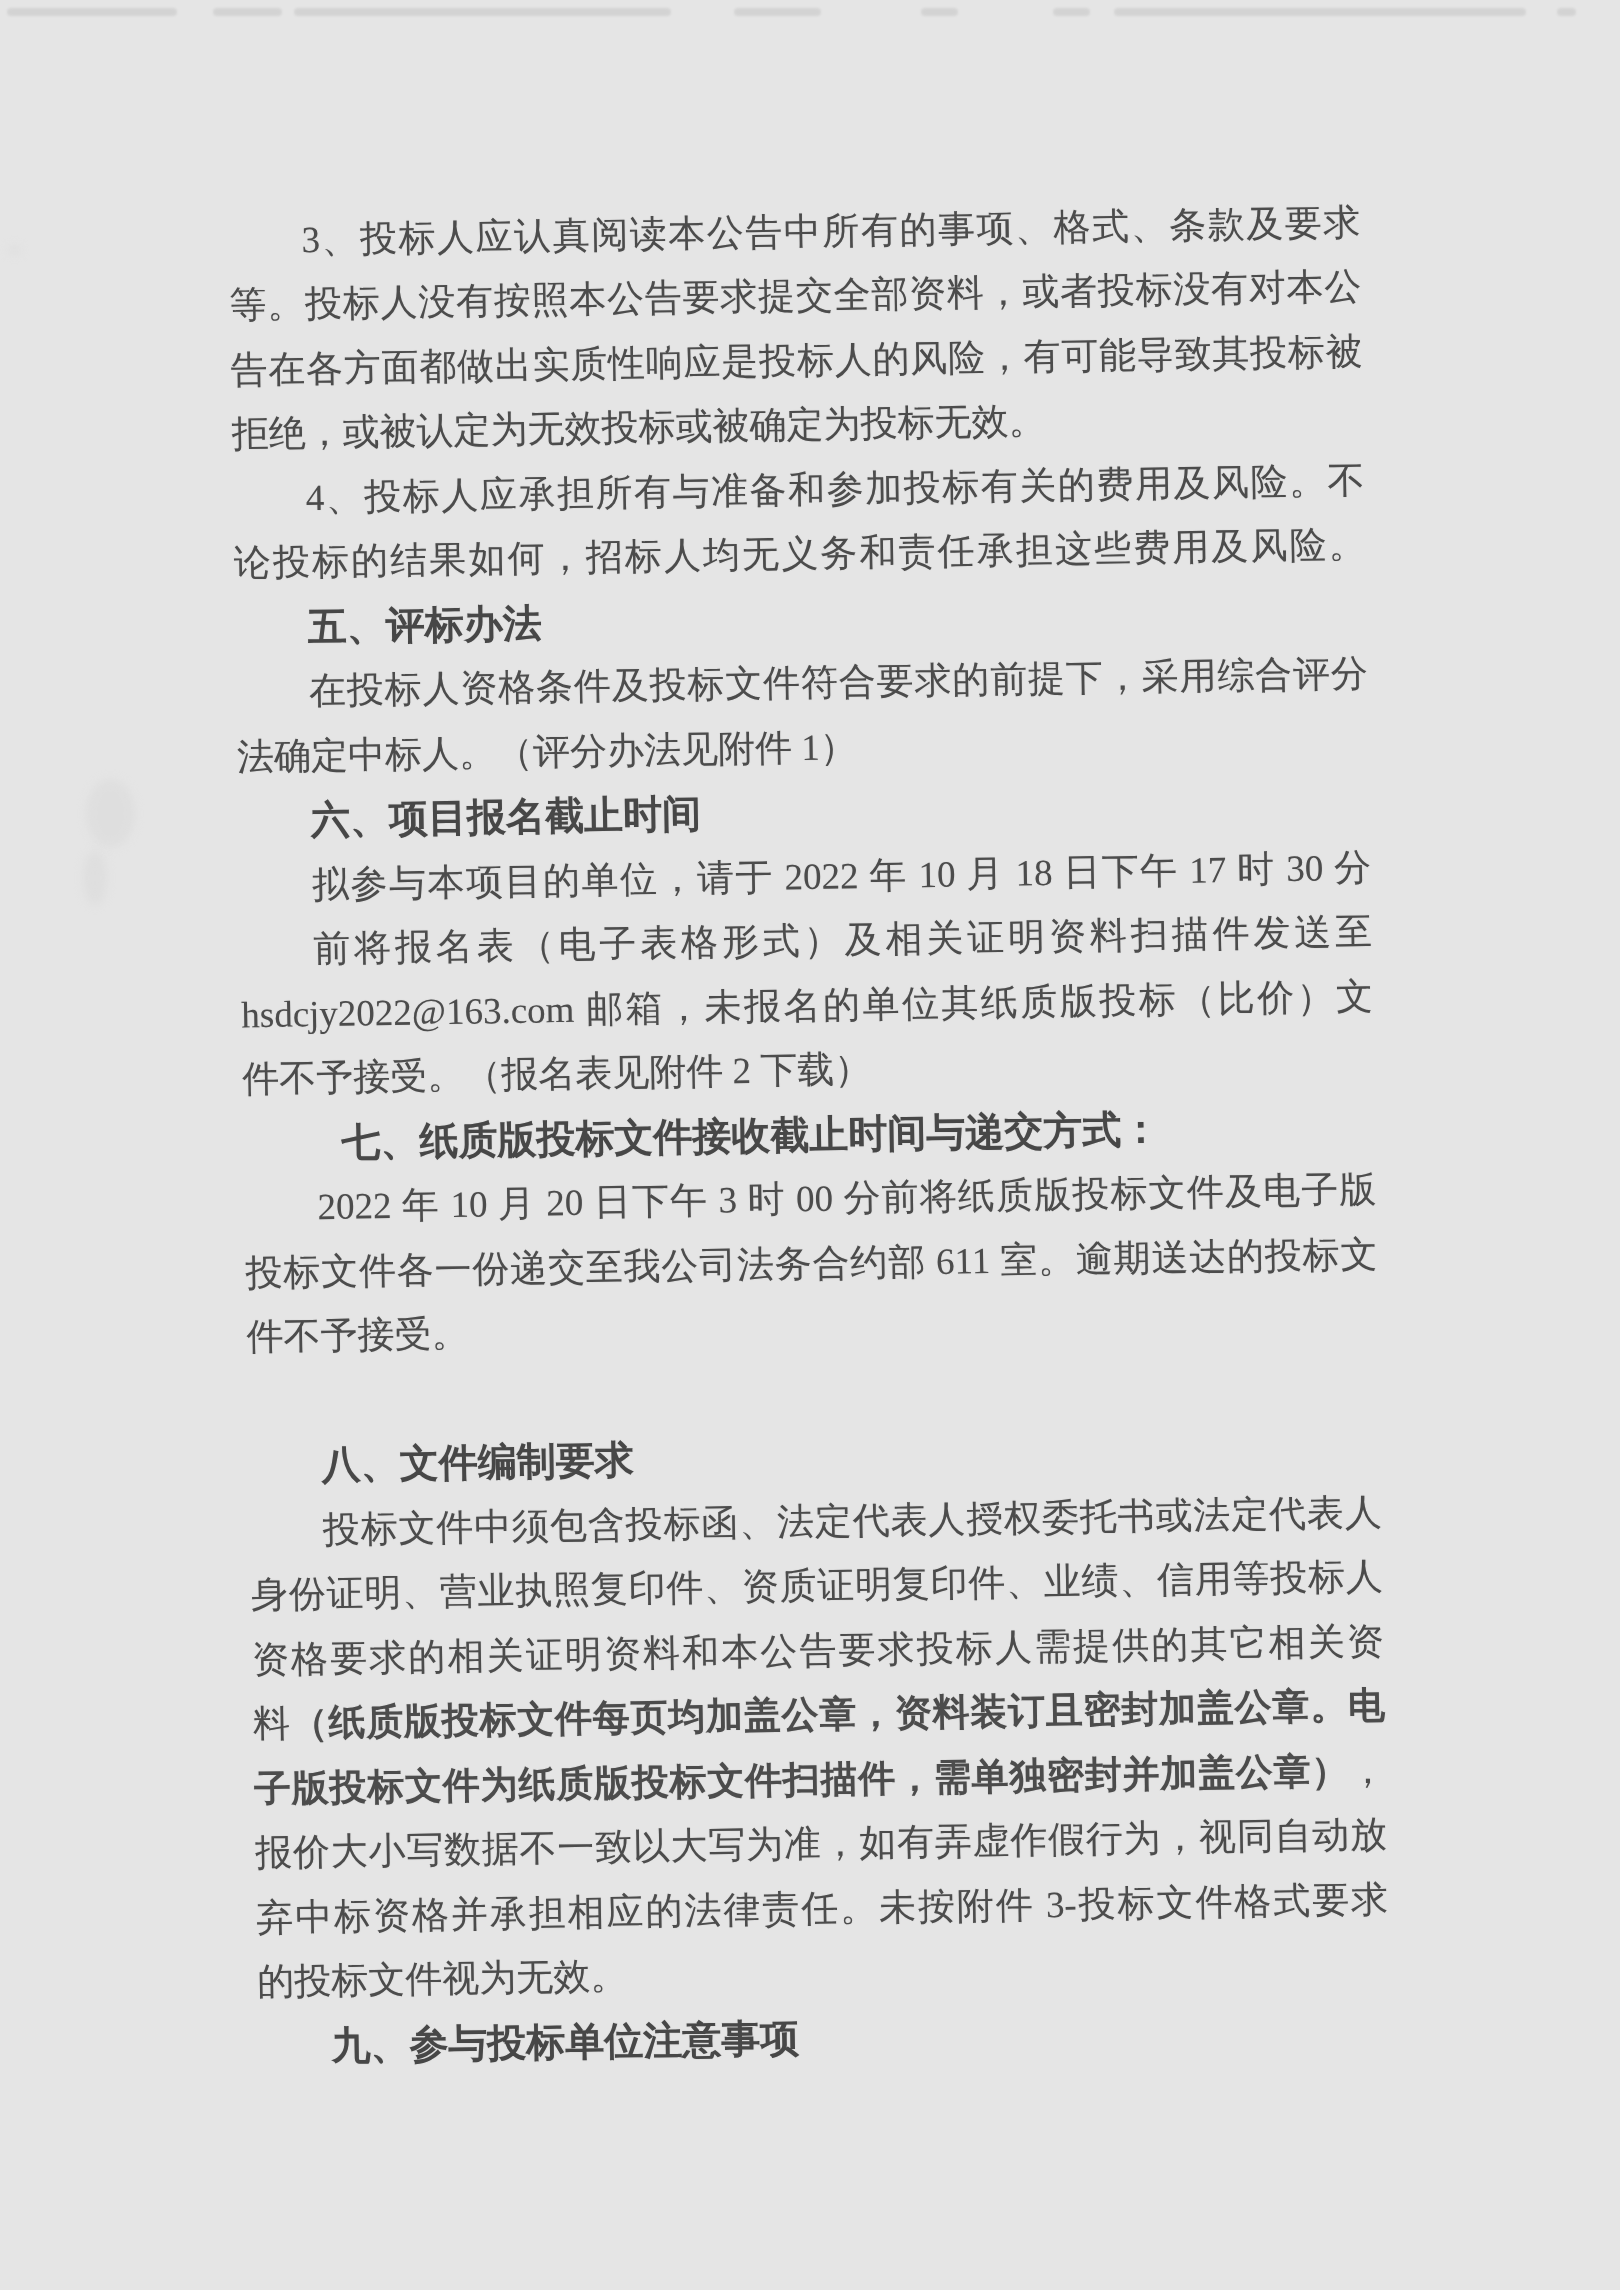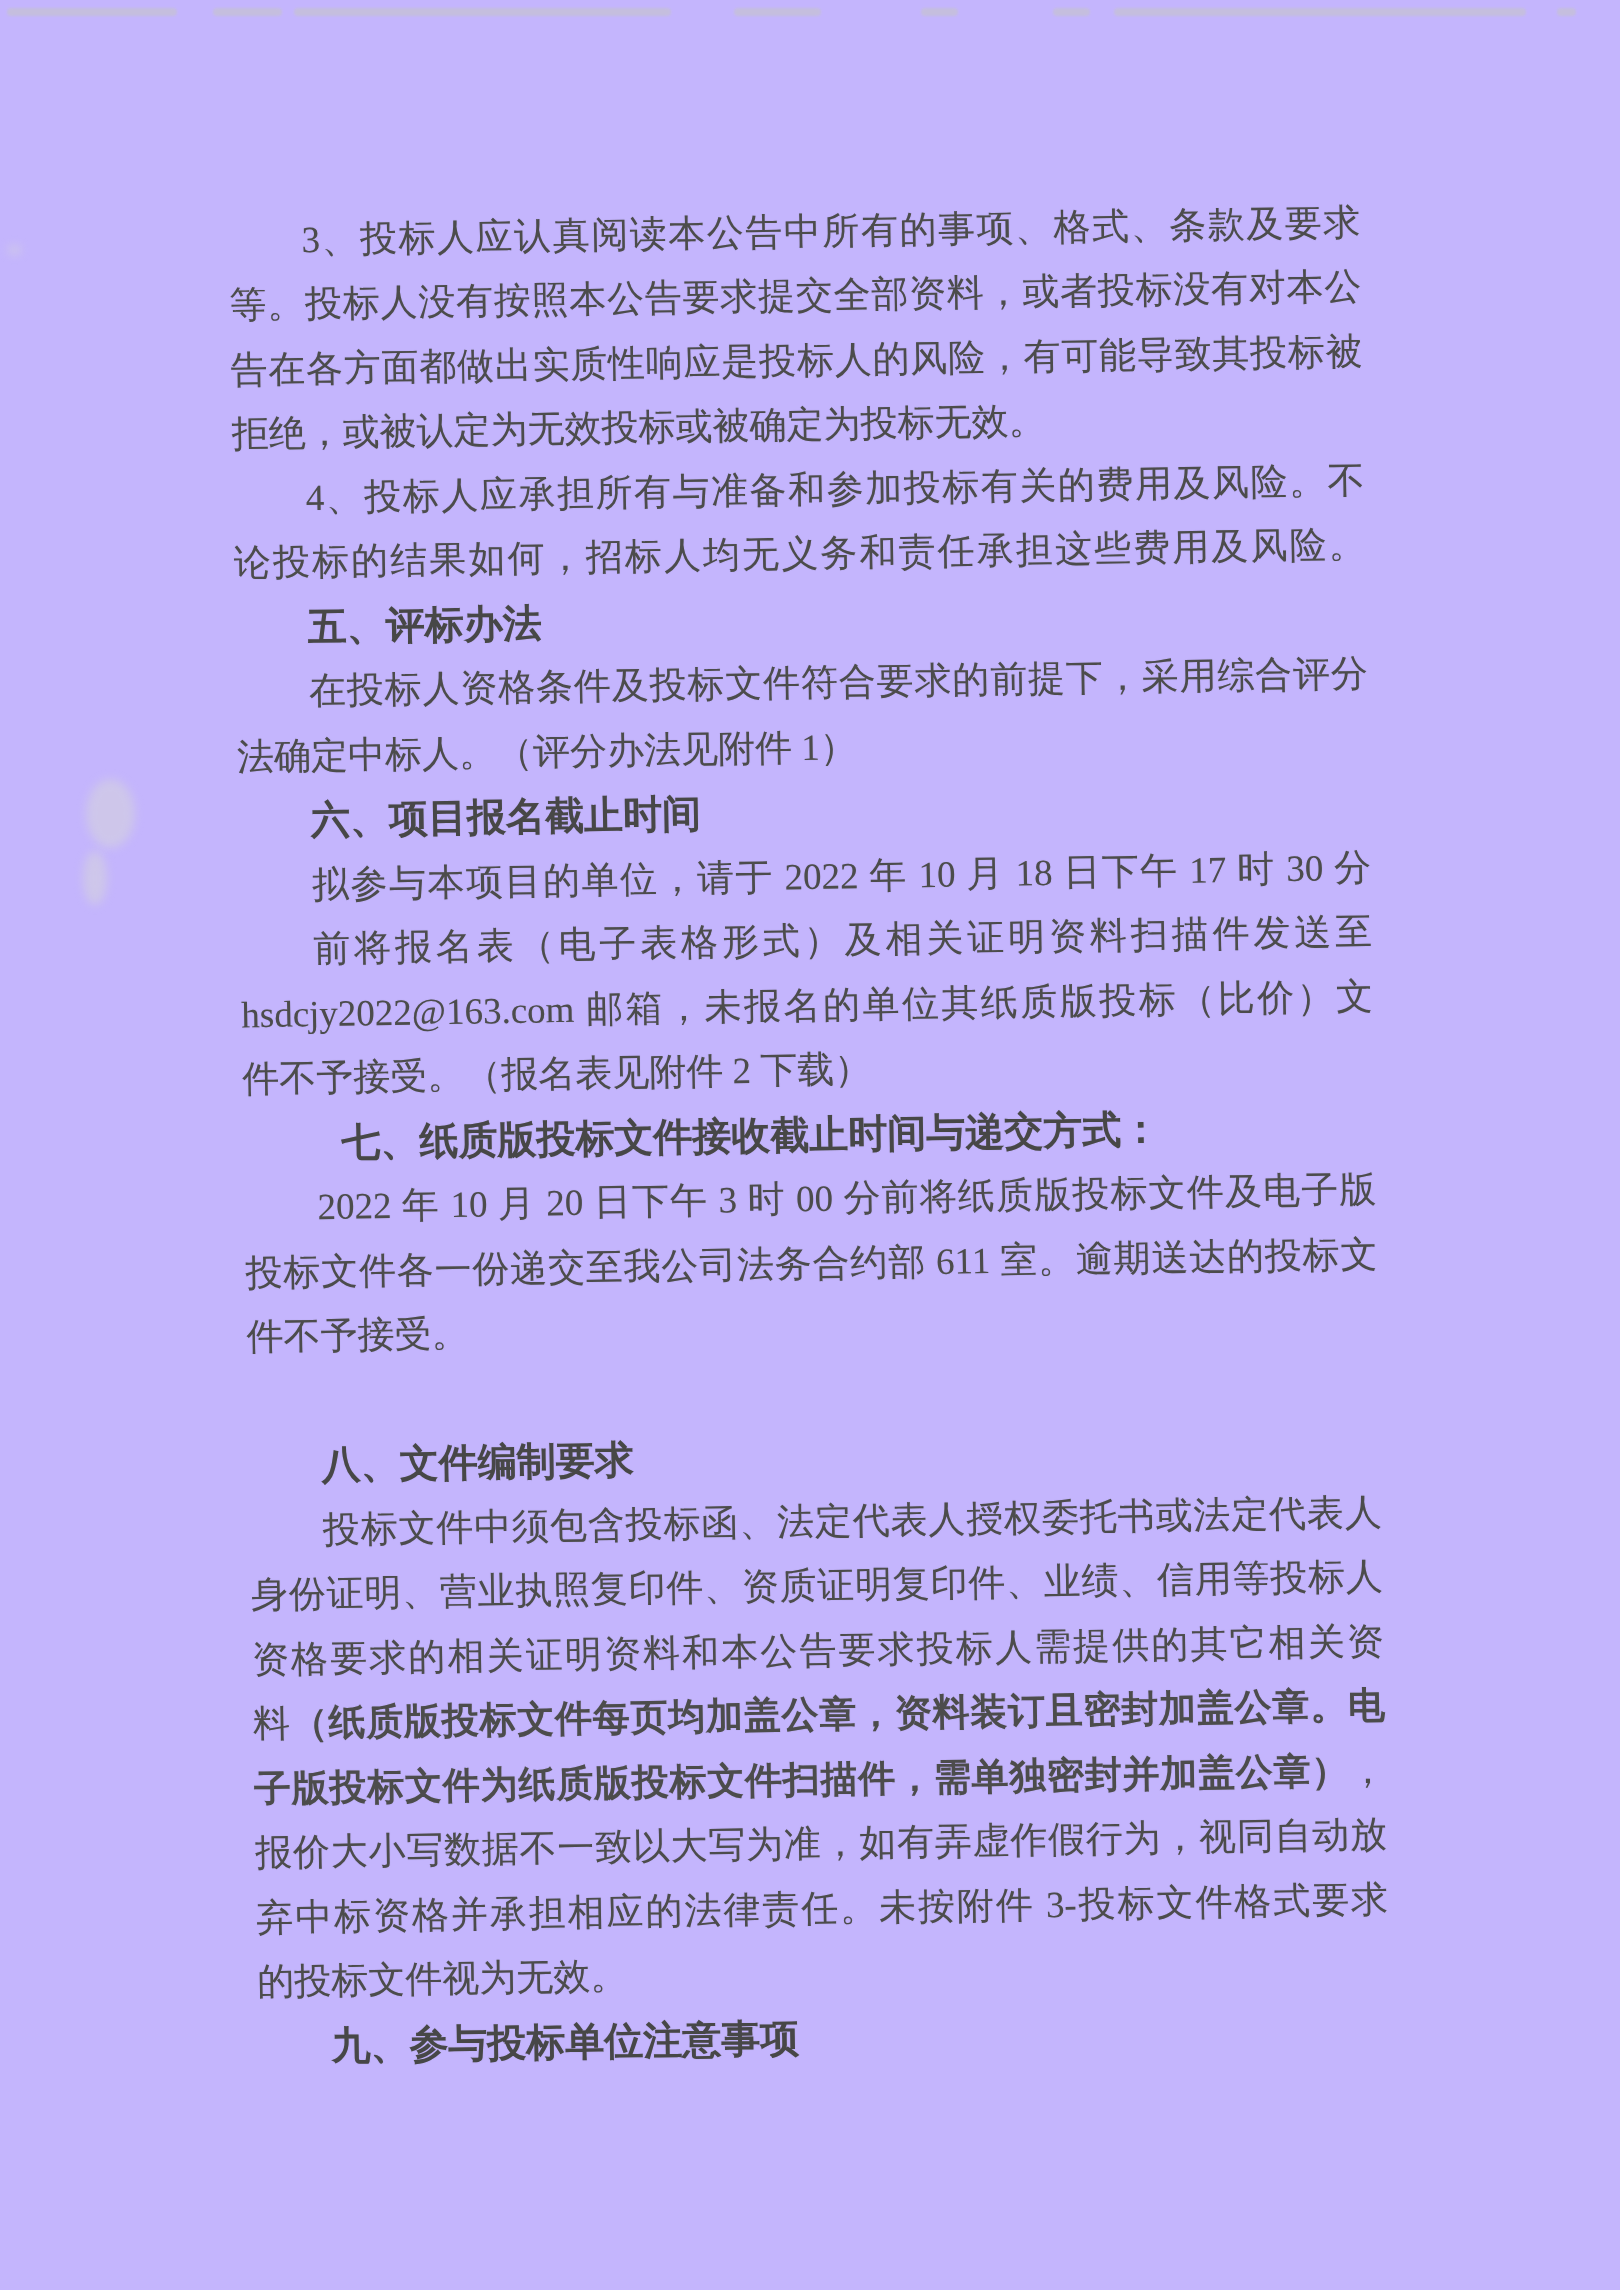--- a/index.html
+++ b/index.html
@@ -1,18 +1,18 @@
 <!DOCTYPE html>
 <html><head>
 <meta charset="utf-8">
 <style>
   html,body { margin:0; padding:0; background:#fbfbfa; }
   .page {
     position:relative; width:1620px; height:2291px;
-    background:#c4b5fd; overflow:hidden;
+    background:#e5e5e5; overflow:hidden;
     font-family:"Liberation Serif","DejaVu Serif",serif;
   }
   .content {
     position:absolute; left:243px; top:0; width:1132px; height:2291px;
     transform:rotate(-0.95deg); transform-origin:567px 1112px;
     color:#4c4c4c;
   }
   .line {
     position:absolute; left:0; width:1132px; height:47px; line-height:47px;
     font-size:37px; box-sizing:border-box; white-space:nowrap;

